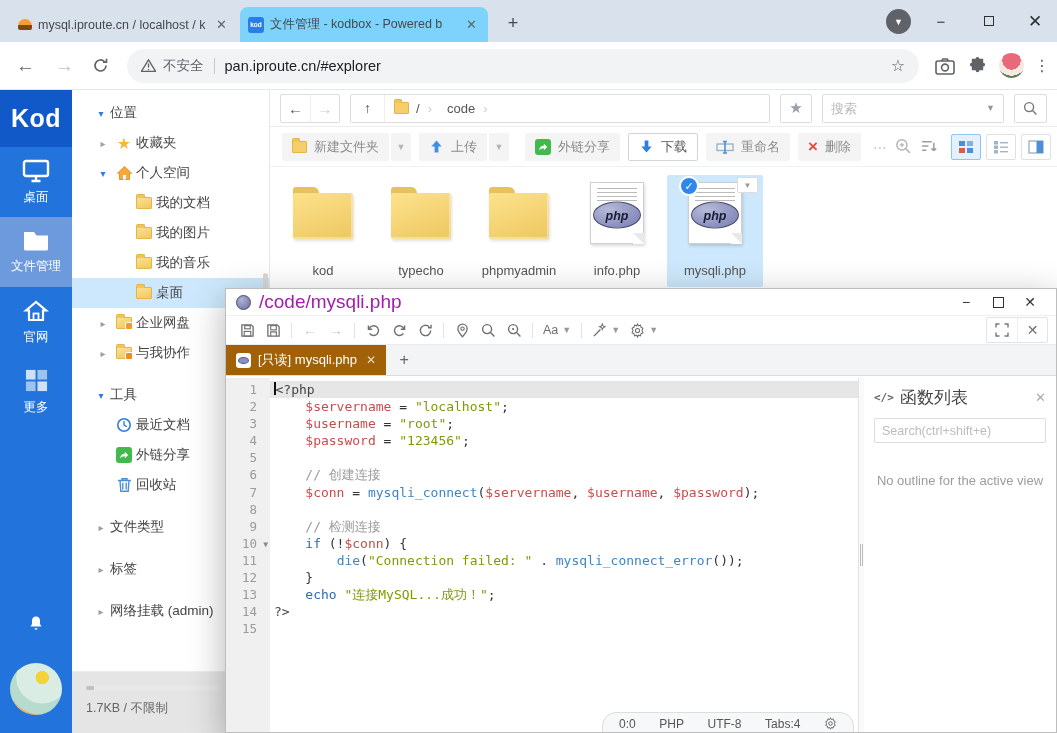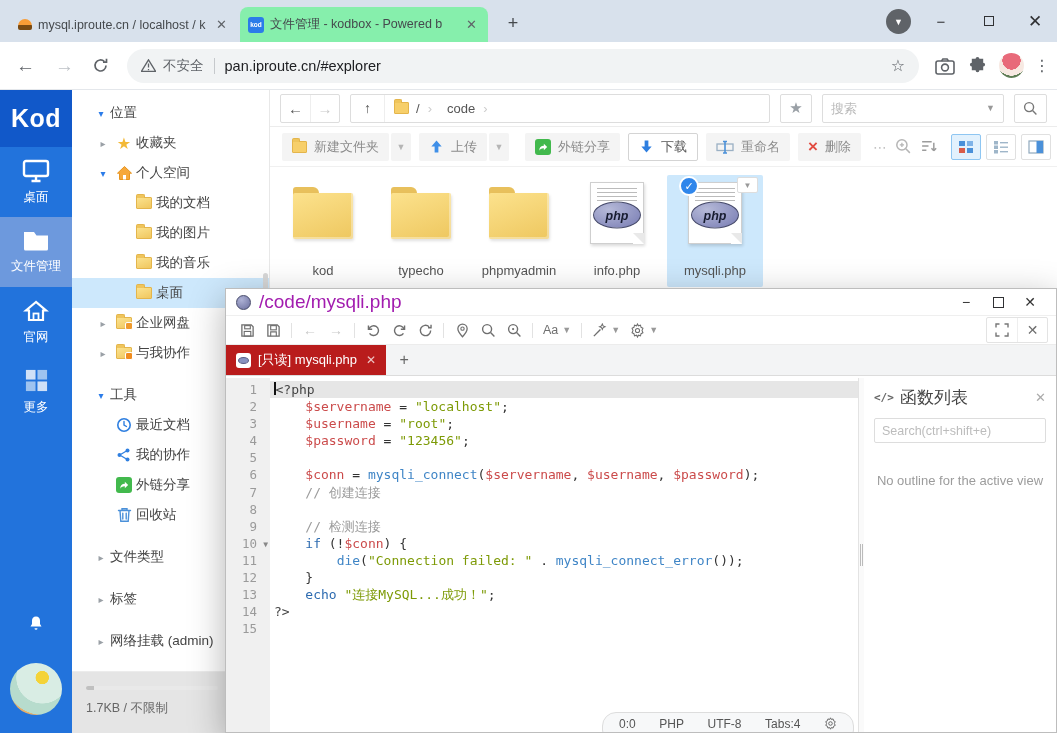--- a/index.html
+++ b/index.html
@@ -4,21 +4,21 @@
 <style>
 *{box-sizing:border-box;margin:0;padding:0;}
 html,body{width:1057px;height:733px;}
 body{font-family:"Liberation Sans","DejaVu Sans",sans-serif;overflow:hidden;}
 #stage{position:relative;width:1057px;height:733px;background:#fff;overflow:hidden;}
 
 
 #tabstrip{position:absolute;top:0;left:0;right:0;height:42px;background:#d8e1ec;}
 .tab{position:absolute;top:7px;height:35px;display:flex;align-items:center;padding:0 8px;font-size:12.5px;color:#45494d;}
 #tab-1{left:10px;width:228px;}
-#tab-2{left:240px;width:248px;background:#86efac;border-radius:8px 8px 0 0;}
+#tab-2{left:240px;width:248px;background:#7dd3fc;border-radius:8px 8px 0 0;}
 .tab .ttl{flex:1;white-space:nowrap;overflow:hidden;margin:0 6px;}
 .tab .tclose{color:#5f6368;font-size:13px;padding:0 3px;}
 .pma-ic{width:14px;height:11px;background:linear-gradient(180deg,#f89c36 55%,#7a4a12 55%);border-radius:7px 7px 2px 2px;}
 .kod-ic{width:16px;height:16px;border-radius:3px;background:#2b7ce9;color:#fff;font-size:6.5px;font-weight:bold;display:flex;align-items:center;justify-content:center;}
 #newtab{position:absolute;left:500px;top:10px;width:26px;height:26px;display:flex;align-items:center;justify-content:center;font-size:18px;color:#45494d;}
 #chrome-badge{position:absolute;left:886px;top:9px;width:25px;height:25px;border-radius:50%;background:#5f6368;color:#fff;display:flex;align-items:center;justify-content:center;font-size:9px;}
 .winbtn{position:absolute;top:0;height:42px;width:44px;display:flex;align-items:center;justify-content:center;color:#303134;font-size:15px;}
 #win-min{left:919px;} #win-max{left:967px;} #win-close{left:1013px;font-size:17px;}
 .maxbox{width:10px;height:10px;border:1.5px solid #303134;display:block;}
 
@@ -119,21 +119,21 @@
 .edwin span{width:32px;height:26px;display:flex;align-items:center;justify-content:center;color:#333;font-size:14px;}
 #ed-toolbar{height:29px;display:flex;align-items:center;padding:0 8px;border-bottom:1px solid #ececec;color:#6f6f6f;}
 .tbtn{width:26px;height:24px;display:flex;align-items:center;justify-content:center;font-size:14px;}
 .tbtn.dis{color:#c9c9c9;}
 .tsep{width:1px;height:15px;background:#e2e2e2;margin:0 5px;}
 .tlabel{font-size:12.5px;display:flex;align-items:center;gap:4px;padding:0 5px;}
 #ed-rgrp{margin-left:auto;display:flex;border:1px solid #e3e3e3;border-radius:2px;}
 #ed-rgrp .tbtn{width:30px;}
 #ed-rgrp .tbtn+.tbtn{border-left:1px solid #eee;}
 #ed-tabs{height:31px;background:#f3f4f5;border-bottom:1px solid #dcdcdc;display:flex;}
-#ed-tab{height:100%;background:#b91c1c;color:#fff;display:flex;align-items:center;padding:0 10px;gap:7px;font-size:13px;}
+#ed-tab{height:100%;background:#a16207;color:#fff;display:flex;align-items:center;padding:0 10px;gap:7px;font-size:13px;}
 .tab-php{width:15px;height:15px;background:#fff;border-radius:3px;display:flex;align-items:center;justify-content:center;}
 .tab-php i{display:block;width:11px;height:7px;background:#8892bf;border-radius:50%;border:1px solid #5a5e85;}
 #ed-tab .tx{color:rgba(255,255,255,.75);font-size:12px;margin-left:2px;}
 #ed-plus{width:36px;display:flex;align-items:center;justify-content:center;color:#666;font-size:16px;}
 #ed-body{position:absolute;top:89px;bottom:0;left:0;right:0;display:flex;}
 #code-wrap{flex:1;display:flex;overflow:hidden;background:#fff;}
 #gutter{width:44px;background:#f0f0f0;padding-top:3px;font-family:"DejaVu Sans Mono",monospace;font-size:12.5px;color:#9a9a9a;}
 .gl{height:17.1px;line-height:17.1px;text-align:right;padding-right:13px;position:relative;}
 .fold{position:absolute;right:2px;top:1px;font-size:8px;color:#888;}
 #code-lines{flex:1;padding-top:3px;font-family:"DejaVu Sans Mono",monospace;font-size:13px;color:#333;}
@@ -329,32 +329,20 @@
             <svg width="16" height="16" viewBox="0 0 16 16">
               <circle cx="8" cy="8" r="6.2" fill="none" stroke="#2f7fe0" stroke-width="1.6"></circle>
               <path d="M8 4.5V8l2.5 1.5" stroke="#2f7fe0" stroke-width="1.4" fill="none" stroke-linecap="round"></path>
             </svg>
           </span>
           <span>最近文档</span>
         </div>
         <div class="tree-row d1">
           <span class="chev "></span>
           <span class="ti">
-            <svg width="16" height="16" viewBox="0 0 16 16">
-              <circle cx="3.5" cy="8" r="2" fill="#2f7fe0"></circle>
-              <circle cx="11.5" cy="3.5" r="2" fill="#2f7fe0"></circle>
-              <circle cx="11.5" cy="12.5" r="2" fill="#2f7fe0"></circle>
-              <path d="M5 7.2l5-3M5 8.8l5 3" stroke="#2f7fe0" stroke-width="1.3"></path>
-            </svg>
-          </span>
-          <span>我的协作</span>
-        </div>
-        <div class="tree-row d1">
-          <span class="chev "></span>
-          <span class="ti">
             <span class="gbox">
               <svg width="10" height="10" viewBox="0 0 12 12">
                 <path d="M7 2l4 4-4 4V7.5C3.8 7.5 2.2 8.8 1.5 10.4 1.5 6.8 3.6 4.7 7 4.6z" fill="#fff"></path>
               </svg>
             </span>
           </span>
           <span>外链分享</span>
         </div>
         <div class="tree-row d1">
           <span class="chev "></span>
@@ -657,22 +645,22 @@
             <div class="gl">13</div>
             <div class="gl">14</div>
             <div class="gl">15</div>
           </div>
         <div id="code-lines">
             <div class="cl active"><span class="cursor"></span><span class="tk-g">&lt;?php</span></div>
             <div class="cl"><span class="tk-p">    </span><span class="tk-v">$servername</span><span class="tk-p"> = </span><span class="tk-s">"localhost"</span><span class="tk-p">;</span></div>
             <div class="cl"><span class="tk-p">    </span><span class="tk-v">$username</span><span class="tk-p"> = </span><span class="tk-s">"root"</span><span class="tk-p">;</span></div>
             <div class="cl"><span class="tk-p">    </span><span class="tk-v">$password</span><span class="tk-p"> = </span><span class="tk-s">"123456"</span><span class="tk-p">;</span></div>
             <div class="cl"></div>
+            <div class="cl"><span class="tk-p">    </span><span class="tk-c">// 创建连接</span></div>
             <div class="cl"><span class="tk-p">    </span><span class="tk-v">$conn</span><span class="tk-p"> = </span><span class="tk-f">mysqli_connect</span><span class="tk-p">(</span><span class="tk-v">$servername</span><span class="tk-p">, </span><span class="tk-v">$username</span><span class="tk-p">, </span><span class="tk-v">$password</span><span class="tk-p">);</span></div>
-            <div class="cl"><span class="tk-p">    </span><span class="tk-c">// 创建连接</span></div>
             <div class="cl"></div>
             <div class="cl"><span class="tk-p">    </span><span class="tk-c">// 检测连接</span></div>
             <div class="cl"><span class="tk-p">    </span><span class="tk-k">if</span><span class="tk-p"> (!</span><span class="tk-v">$conn</span><span class="tk-p">) {</span></div>
             <div class="cl"><span class="tk-p">        </span><span class="tk-f">die</span><span class="tk-p">(</span><span class="tk-s">"Connection failed: "</span><span class="tk-p"> . </span><span class="tk-f">mysqli_connect_error</span><span class="tk-p">());</span></div>
             <div class="cl"><span class="tk-p">    }</span></div>
             <div class="cl"><span class="tk-p">    </span><span class="tk-k">echo</span><span class="tk-p"> </span><span class="tk-s">"连接MySQL...成功！"</span><span class="tk-p">;</span></div>
             <div class="cl"><span class="tk-g">?&gt;</span></div>
             <div class="cl"></div>
           </div>
       </div>

